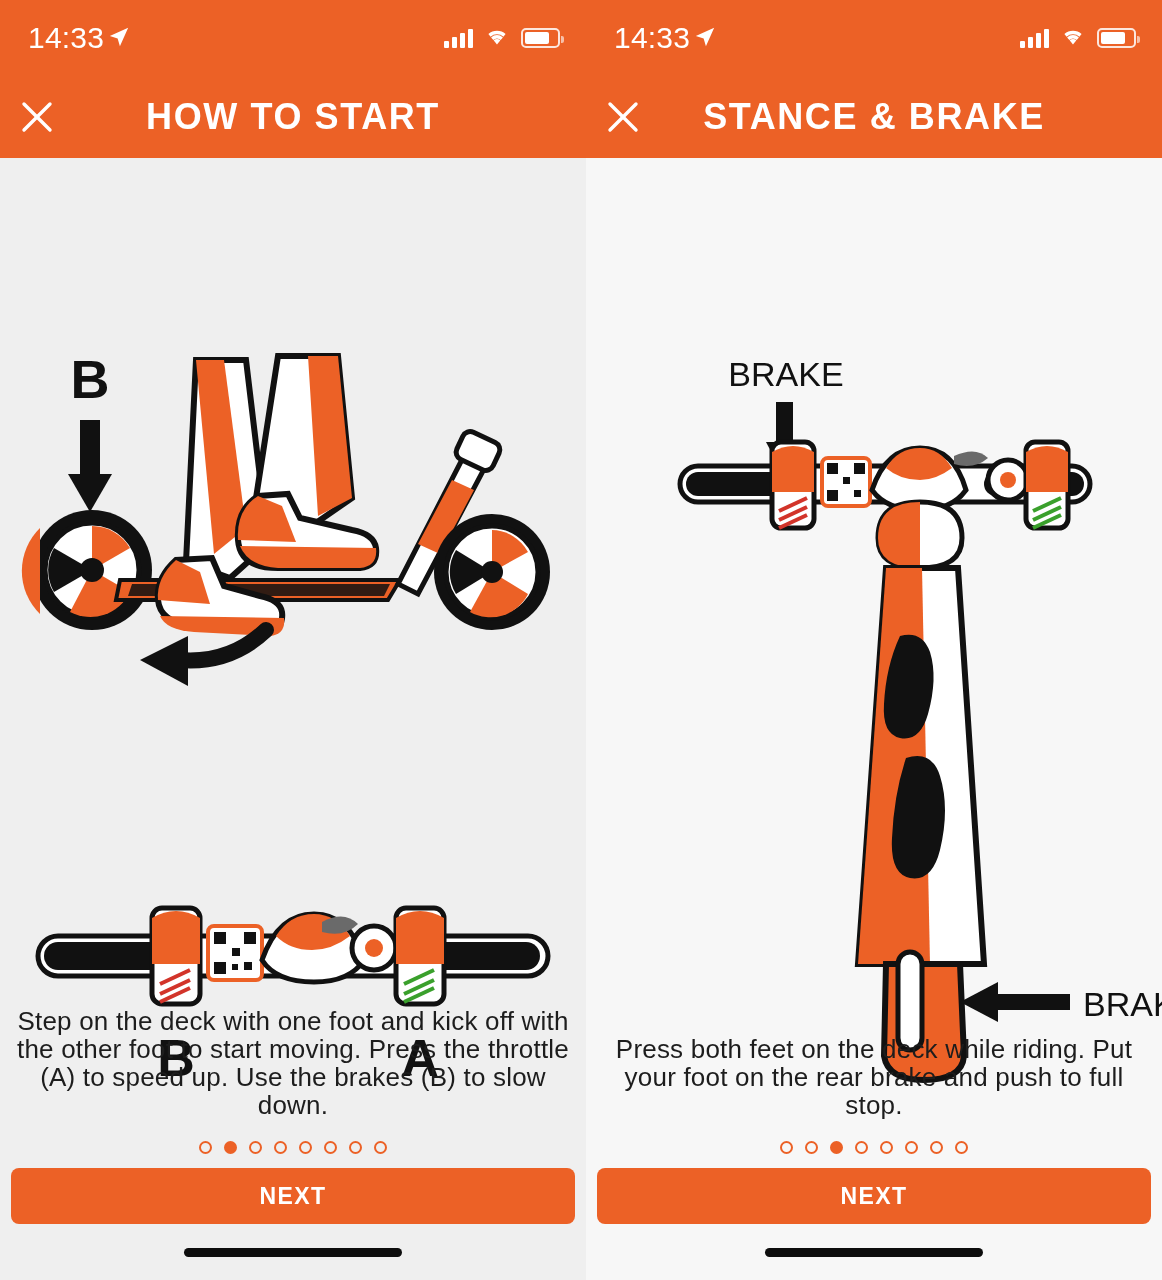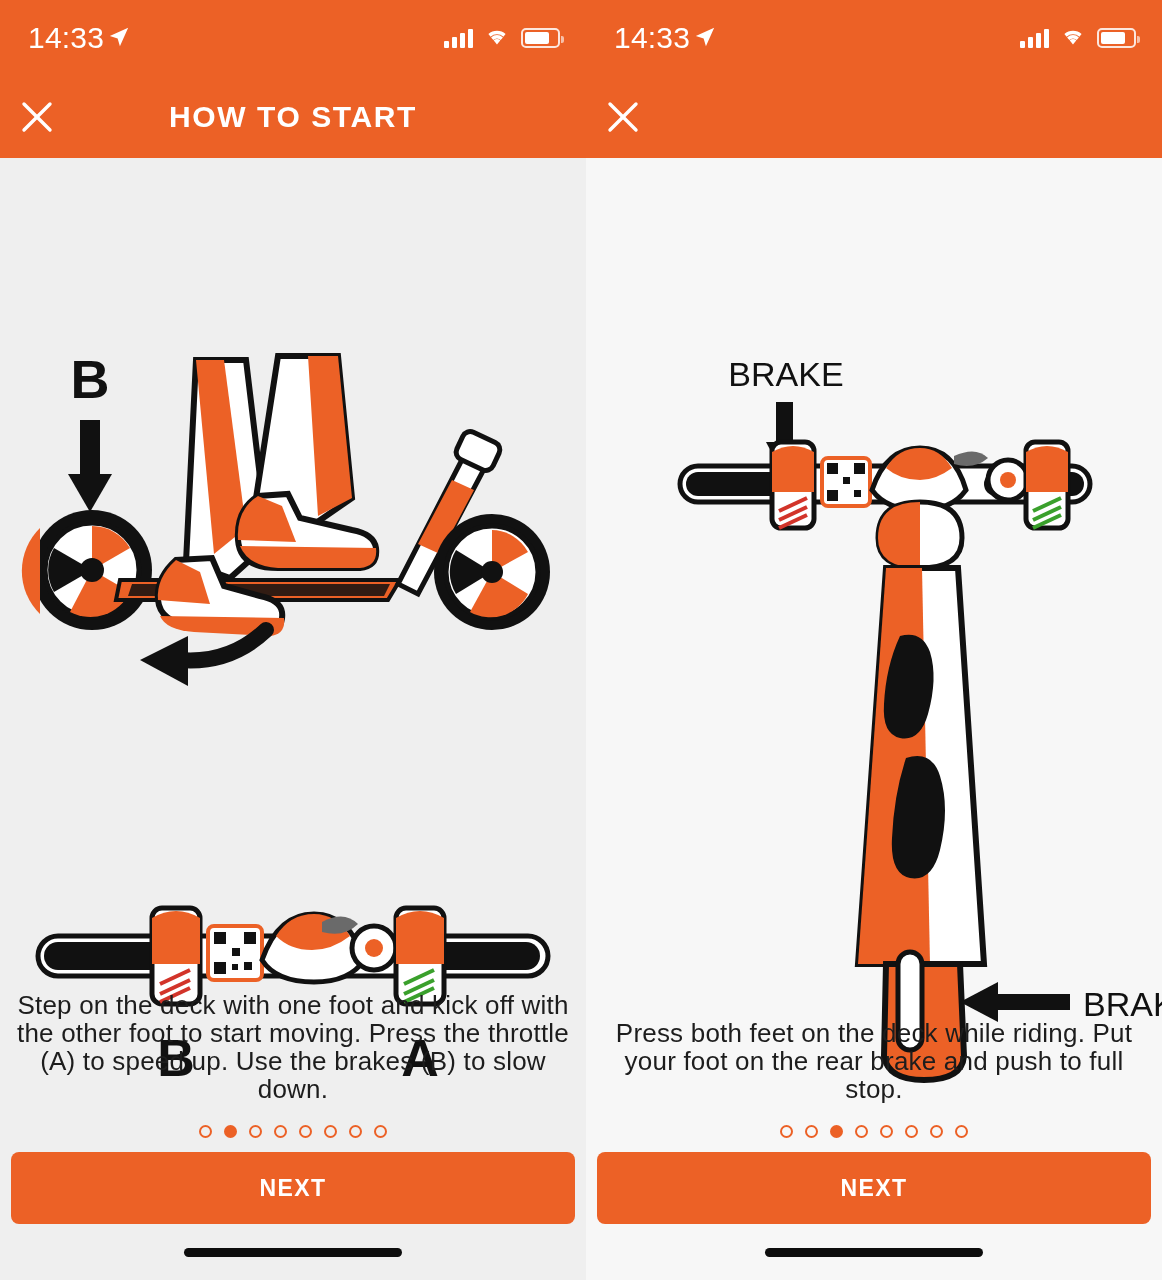--- a/index.html
+++ b/index.html
@@ -46,21 +46,21 @@
     height: 82px; background: #ec6126; color: #fff;
     display: flex; align-items: center; position: relative;
   }
   .close-btn {
     width: 74px; height: 82px; display: flex; align-items: center; justify-content: center;
     cursor: pointer;
   }
   .close-btn svg { display:block; }
   .nav-title {
     position: absolute; left: 0; right: 0; text-align: center;
-    font-size: 30px; font-weight: 700; letter-spacing: 1.6px;
+    font-size: 36px; font-weight: 700; letter-spacing: 1.6px;
     pointer-events: none;
   }
 
   
   .content { position: relative; height: calc(1280px - 158px); }
 
   .illus { position: absolute; left: 0; right: 0; }
   .illus svg { display: block; width: 100%; height: 100%; }
 
   
@@ -71,21 +71,21 @@
     font-size: 26px; line-height: 28px; color: #1d1d1d; text-align: center;
     padding: 0 14px 0 14px; letter-spacing: .2px;
   }
   .dots { display: flex; justify-content: center; gap: 12px; margin: 22px 0 14px; }
   .dot {
     width: 13px; height: 13px; border-radius: 50%;
     border: 2px solid #ec6126; background: transparent;
   }
   .dot.active { background: #ec6126; }
   .next-btn {
-    margin: 0 11px; height: 72px; background: #ec6126; color: #fff;
+    margin: 0 11px; height: 56px; background: #ec6126; color: #fff;
     border-radius: 8px; display: flex; align-items: center; justify-content: center;
     font-size: 23px; font-weight: 700; letter-spacing: 1.4px; cursor: pointer;
   }
   .home-bar-wrap { height: 56px; display:flex; align-items:center; justify-content:center; }
   .home-bar { width: 218px; height: 9px; border-radius: 5px; background: #0d0d0d; }
 </style>
 </head>
 <body>
 
 <div class="screens">
@@ -285,20 +285,21 @@
 
     <div class="navbar">
       <div class="close-btn">
         <span>
           <svg width="34" height="34" viewBox="0 0 34 34">
             <line x1="4" y1="4" x2="30" y2="30" stroke="#fff" stroke-width="3.4" stroke-linecap="round"></line>
             <line x1="30" y1="4" x2="4" y2="30" stroke="#fff" stroke-width="3.4" stroke-linecap="round"></line>
           </svg>
         </span>
       </div>
+      <div class="nav-title">STANCE &amp; BRAKE</div>
     </div>
 
     <div class="content">
 
       <div class="illus" style="top:188px;height:790px;text-align:center;">
         <svg viewBox="0 0 576 790" preserveAspectRatio="xMidYMid meet">
 
           <text x="200" y="40" font-family="Liberation Sans, sans-serif" font-size="34" fill="#111" text-anchor="middle">BRAKE</text>
           <g>
             <rect x="190" y="56" width="17" height="44" fill="#111"></rect>

